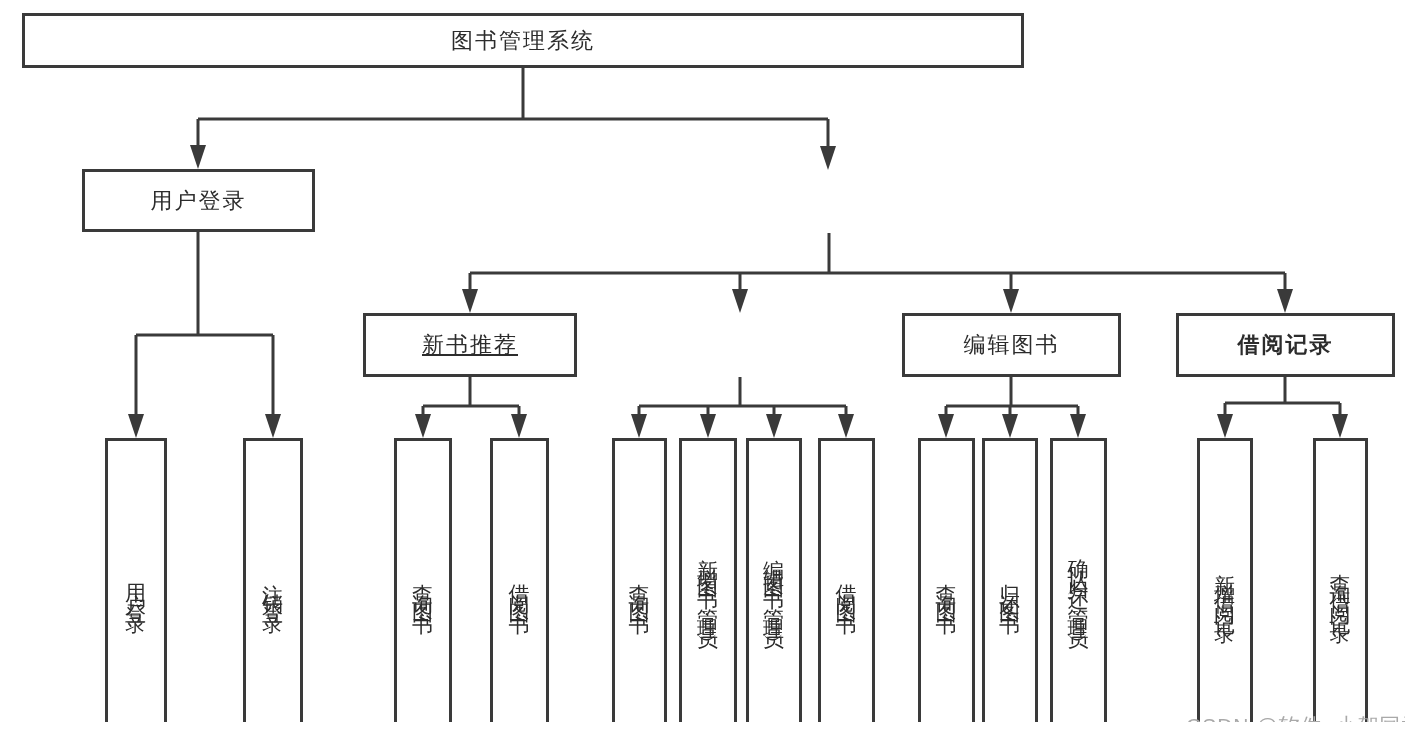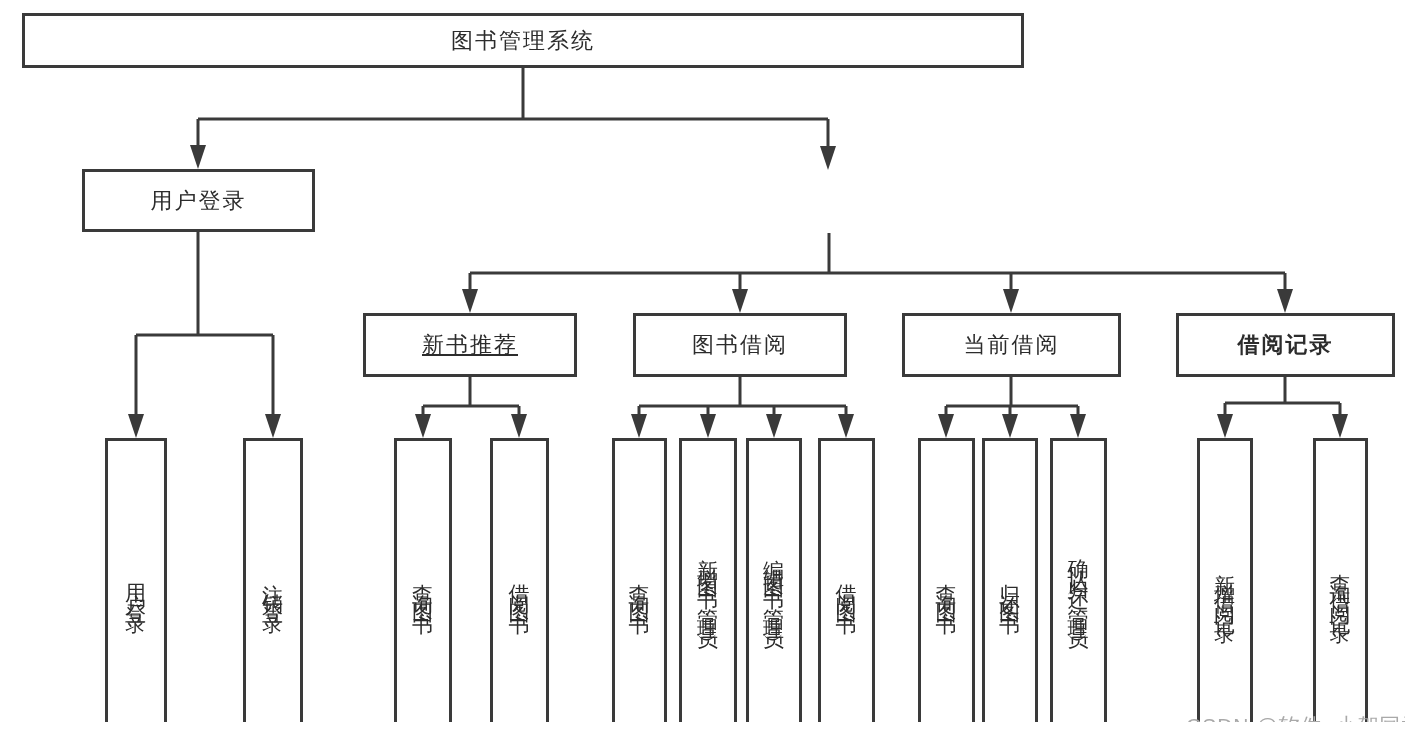--- a/index.html
+++ b/index.html
@@ -113,22 +113,21 @@
     <path d="M1285 377 V403 M1225 403 H1340 M1225 403 V416 M1340 403 V416"></path>
     <polygon points="1217,414 1233,414 1225,438"></polygon>
     <polygon points="1332,414 1348,414 1340,438"></polygon>
   </svg>
 
   <div class="node n-root">图书管理系统</div>
 
   <div class="node n-l2a">用户登录</div>
 
   <div class="node n-l3a">新书推荐</div>
-  <div class="node n-l3b">图书借阅</div>
-  <div class="node n-l3c">当前借阅</div>
+  <div class="node n-l3c">编辑图书</div>
   <div class="node n-l3d">借阅记录</div>
 
   <div class="node leaf lf lf1">用户登录</div>
   <div class="node leaf lf lf2">注销登录</div>
   <div class="node leaf lf lf3">查询图书</div>
   <div class="node leaf lf lf4">借阅图书</div>
   <div class="node leaf lf lf5">查询图书</div>
   <div class="node leaf lf lf6">新增图书（管理员）</div>
   <div class="node leaf lf lf7">编辑图书（管理员）</div>
   <div class="node leaf lf lf8">借阅图书</div>

